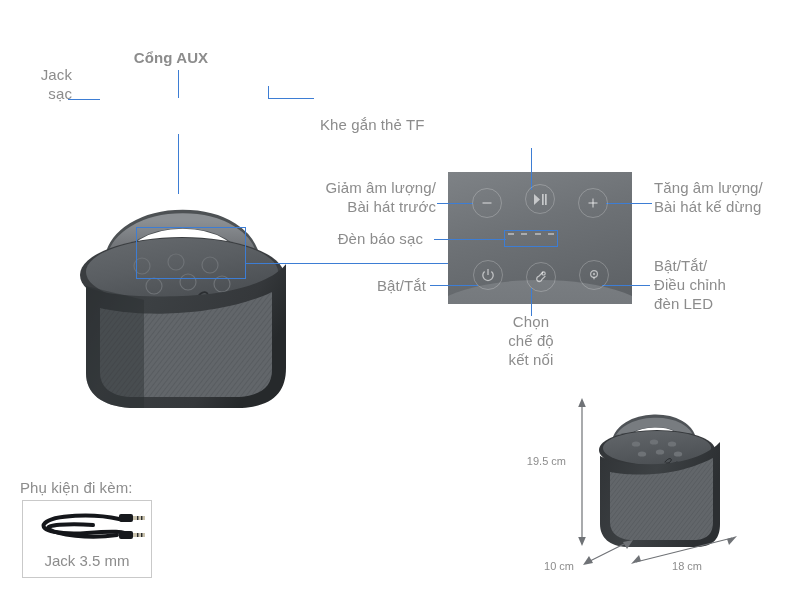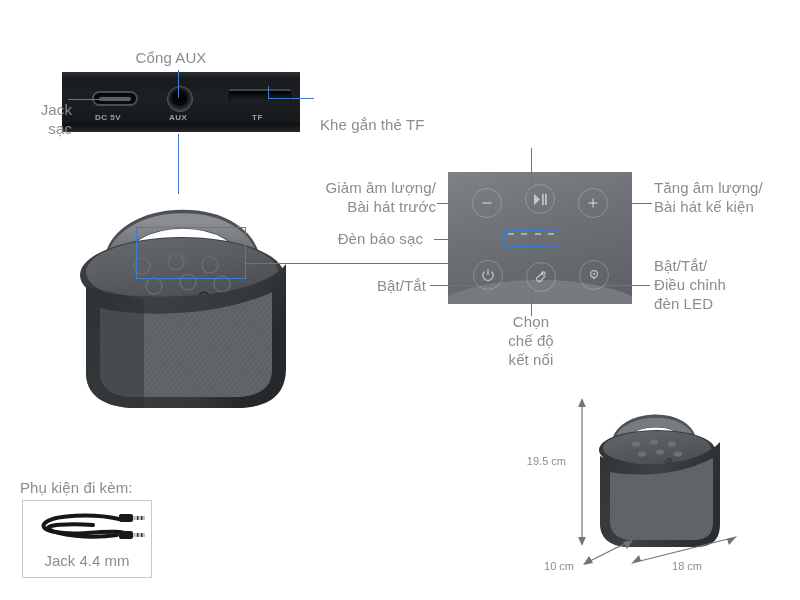--- a/index.html
+++ b/index.html
@@ -150,36 +150,26 @@
 
   
   #dimspk { position: absolute; left: 588px; top: 398px; width: 150px; height: 160px; }
   .dimtxt { position: absolute; color: #8c8c8c; font-size: 11px; }
 </style>
 </head>
 <body>
 
 <div id="stage">
 
-  <div id="portstrip">
-    <div class="pbevel"></div>
-    <div class="usbc"></div>
-    <div class="auxjack"></div>
-    <div class="tfslot"></div>
-    <div class="ptxt" style="left:33px; top:41px;">DC 5V</div>
-    <div class="ptxt" style="left:107px; top:41px;">AUX</div>
-    <div class="ptxt" style="left:190px; top:41px;">TF</div>
-    <div class="pbotbevel"></div>
-  </div>
-
-  <div class="lbl r" style="left:6px; top:100px; width:66px;">Jack
+
+  <div class="lbl r" style="left:6px; top:65px; width:66px;">Jack
 sạc</div>
   <div class="ln h" style="left:68px; top:99px; width:32px;"></div>
 
-  <div class="lbl c" style="left:116px; top:48px; width:110px;">Cổng AUX</div>
+  <div class="lbl c" style="left:116px; top:48px; width:110px;font-weight:bold;">Cổng AUX</div>
   <div class="ln v" style="left:178px; top:70px; height:28px;"></div>
   <div class="ln v" style="left:178px; top:134px; height:60px;"></div>
 
   <div class="ln h" style="left:268px; top:98px; width:46px;"></div>
   <div class="ln v" style="left:268px; top:86px; height:13px;"></div>
   <div class="lbl l" style="left:320px; top:80px; width:170px;margin-top:35px;">Khe gắn thẻ TF</div>
 
   <div id="mainspk">
     <svg width="250" height="250" viewBox="0 0 250 250">
       <defs>
@@ -297,21 +287,21 @@
   </div>
 
   <div class="ln v" style="left:531px; top:148px; height:42px;"></div>
 
   <div class="ln h" style="left:437px; top:203px; width:36px;"></div>
   <div class="lbl r" style="left:286px; top:178px; width:150px;">Giảm âm lượng/
 Bài hát trước</div>
 
   <div class="ln h" style="left:606px; top:203px; width:46px;"></div>
   <div class="lbl l" style="left:654px; top:178px; width:146px;">Tăng âm lượng/
-Bài hát kế kiện</div>
+Bài hát kế dừng</div>
 
   <div class="box-hl" style="left:504px; top:230px; width:54px; height:17px;"></div>
   <div class="ln h" style="left:434px; top:239px; width:72px;"></div>
   <div class="lbl r" style="left:297px; top:229px; width:126px;">Đèn báo sạc</div>
 
   <div class="ln h" style="left:430px; top:285px; width:48px;"></div>
   <div class="lbl r" style="left:330px; top:276px; width:96px;">Bật/Tắt</div>
 
   <div class="ln v" style="left:531px; top:288px; height:28px;"></div>
   <div class="lbl c" style="left:476px; top:312px; width:110px;">Chọn
@@ -335,21 +325,21 @@
         <rect x="118" y="11" width="1.4" height="4" fill="#2a2c2e"></rect>
       </g>
       <g>
         <rect x="96" y="26" width="14" height="8" rx="2" fill="#17191d"></rect>
         <rect x="110" y="28" width="12" height="4" fill="#c9c2ad"></rect>
         <rect x="114" y="28" width="1.4" height="4" fill="#2a2c2e"></rect>
         <rect x="118" y="28" width="1.4" height="4" fill="#2a2c2e"></rect>
       </g>
     </svg>
   </div>
-  <div id="acclabel">Jack 4.4 mm</div>
+  <div id="acclabel">Jack 3.5 mm</div>
 
   <div id="dimspk">
     <svg width="150" height="160" viewBox="0 0 150 160">
       <defs>
         <linearGradient id="dBody" x1="0" y1="0" x2="1" y2="0.3">
           <stop offset="0" stop-color="#303336"></stop>
           <stop offset="0.5" stop-color="#3d4144"></stop>
           <stop offset="1" stop-color="#2c2f32"></stop>
         </linearGradient>
         <linearGradient id="dTop" x1="0" y1="0" x2="0.4" y2="1">

